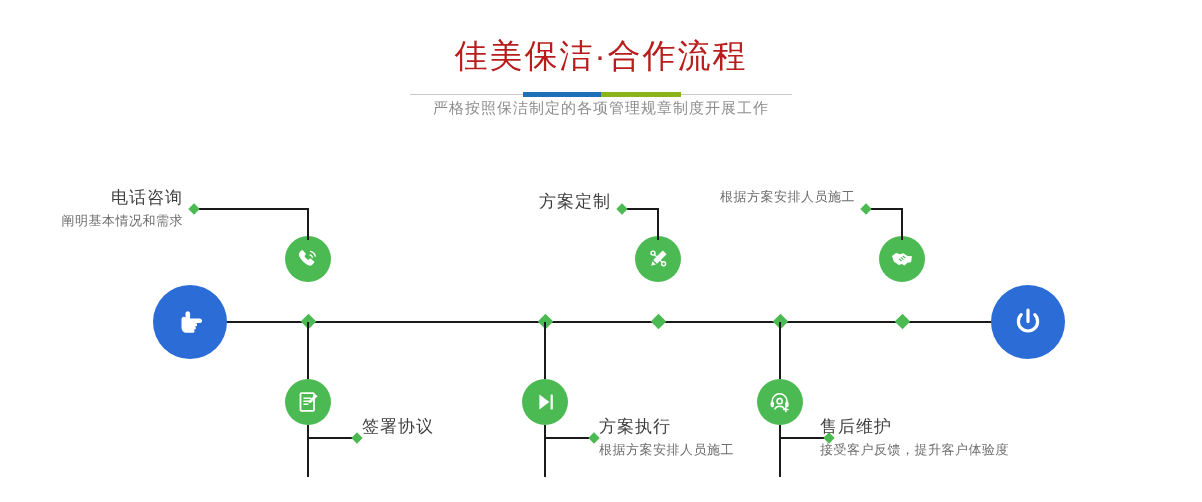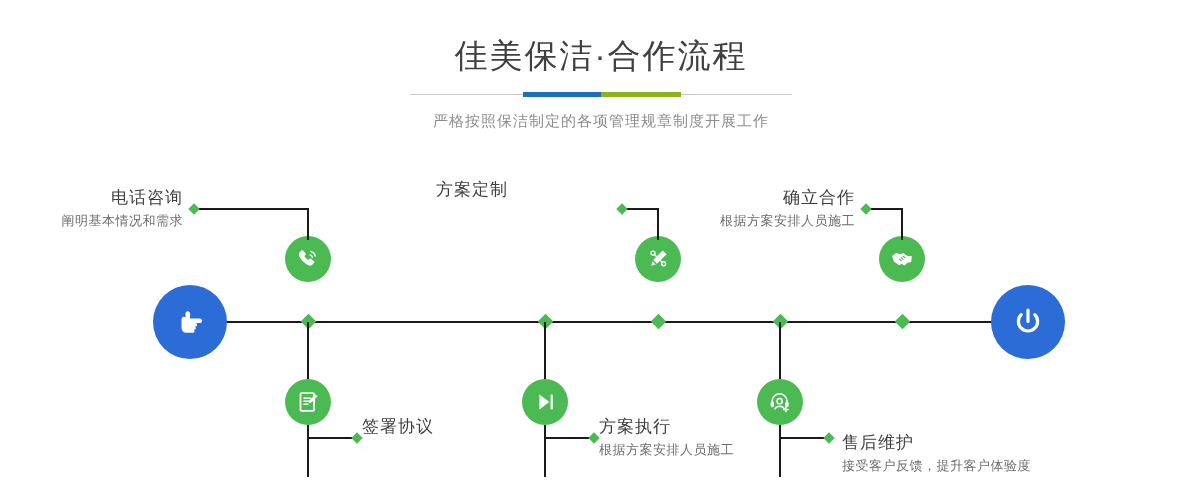--- a/index.html
+++ b/index.html
@@ -21,21 +21,21 @@
   .header {
     position: absolute;
     left: 0;
     top: 34px;
     width: 1202px;
     text-align: center;
   }
   .page-title {
     font-size: 33px;
     line-height: 44px;
-    color: #404040;
+    color: #b91c1c;
     letter-spacing: 2px;
     font-weight: normal;
   }
   .divider {
     position: relative;
     width: 382px;
     height: 5px;
     margin: 14px auto 0 auto;
   }
   .divider .rule {
@@ -56,21 +56,20 @@
   }
   .divider .seg-green {
     position: absolute;
     left: 191px;
     top: 0px;
     width: 80px;
     height: 5px;
     background: #8bb41b;
   }
   .page-subtitle {
-    margin-top: 13px;
     font-size: 15px;
     line-height: 22px;
     color: #8d8d8d;
     letter-spacing: 1px;
   }
 
   
   .flow {
     position: absolute;
     left: 0;
@@ -267,21 +266,21 @@
           <path fill="#ffffff" d="M17.8 4.4l3.8 3.8-9.6 9.6-3.8-3.8z"></path>
           <path fill="#ffffff" d="M7.4 15.2l3.4 3.4-4.6 1.2z"></path>
           <circle cx="8.0" cy="7.1" r="2.0" fill="none" stroke="#ffffff" stroke-width="1.4"></circle>
           <circle cx="18.6" cy="17.8" r="2.0" fill="none" stroke="#ffffff" stroke-width="1.4"></circle>
           <line x1="9.4" y1="8.5" x2="17.2" y2="16.4" stroke="#ffffff" stroke-width="1.3"></line>
         </svg>
       </div>
       <div class="elbow-v" style="left:-1px; top:48px; height:32px;"></div>
       <div class="elbow-h" style="left:-36px; top:48px; width:36px;"></div>
       <div class="tip" style="left:-40px; top:45px;"></div>
-      <div class="label right-align" style="left:-325px; top:18px; width:278px;text-align:center;">
+      <div class="label right-align" style="left:-325px; top:30px; width:278px;">
         <div class="title">方案定制</div>
       </div>
     </div>
 
     <div class="node down" style="left:545px; top:0;">
       <div class="diamond"></div>
       <div class="stem"></div>
       <div class="icon-circle">
         <svg width="26" height="26" viewBox="0 0 26 26">
           <path fill="#ffffff" d="M7.4 5.6l10.0 7.4-10.0 7.4z"></path>
@@ -303,41 +302,40 @@
       <div class="icon-circle">
         <svg width="26" height="26" viewBox="0 0 26 26">
           <path fill="#ffffff" d="M3.0 10.0l4.0-3.0 4.2 1.2 3.0-0.9 4.4 2.6 4.4 0.3-1.0 6.0-3.6 0.6-3.0 2.6-2.4-1.4-3.2 1.0-5.0-3.6z"></path>
           <path fill="none" stroke="#4cba52" stroke-width="1.1" d="M10.2 13.0l2.2 2.0M12.0 11.4l2.4 2.2M13.9 10.0l2.4 2.2"></path>
         </svg>
       </div>
       <div class="elbow-v" style="left:-1px; top:48px; height:32px;"></div>
       <div class="elbow-h" style="left:-36px; top:48px; width:36px;"></div>
       <div class="tip" style="left:-40px; top:45px;"></div>
       <div class="label right-align" style="left:-325px; top:26px; width:278px;">
-        <div class="title">确立合作</div>
         <div class="desc">根据方案安排人员施工</div>
       </div>
     </div>
 
     <div class="node down" style="left:780px; top:0;">
       <div class="diamond"></div>
       <div class="stem"></div>
       <div class="icon-circle">
         <svg width="26" height="26" viewBox="0 0 26 26">
           <path fill="none" stroke="#ffffff" stroke-width="1.6" d="M5.2 13.6v-1.4a7.4 7.4 0 0 1 14.8 0v1.4"></path>
           <rect x="3.6" y="12.6" width="3.4" height="5.6" rx="1.6" fill="#ffffff"></rect>
           <rect x="18.2" y="12.6" width="3.4" height="5.6" rx="1.6" fill="#ffffff"></rect>
           <circle cx="12.6" cy="12.2" r="2.6" fill="none" stroke="#ffffff" stroke-width="1.5"></circle>
           <path fill="none" stroke="#ffffff" stroke-width="1.5" d="M7.6 20.4a5.6 5.6 0 0 1 10.0 0"></path>
           <path fill="none" stroke="#ffffff" stroke-width="1.6" stroke-linecap="round" d="M18.8 18.4v4.2M16.7 20.5h4.2"></path>
         </svg>
       </div>
       <div class="elbow-v" style="left:-1px; top:265px; height:52px;"></div>
       <div class="elbow-h" style="left:-1px; top:277px; width:48px;"></div>
       <div class="tip" style="left:45px; top:274px;"></div>
-      <div class="label left-align" style="left:62px; top:255px; width:330px;margin-top:16px;">
+      <div class="label left-align" style="left:40px; top:255px; width:330px;">
         <div class="title">售后维护</div>
         <div class="desc">接受客户反馈，提升客户体验度</div>
       </div>
     </div>
 
   </div>
 </div>
 
 </body></html>

